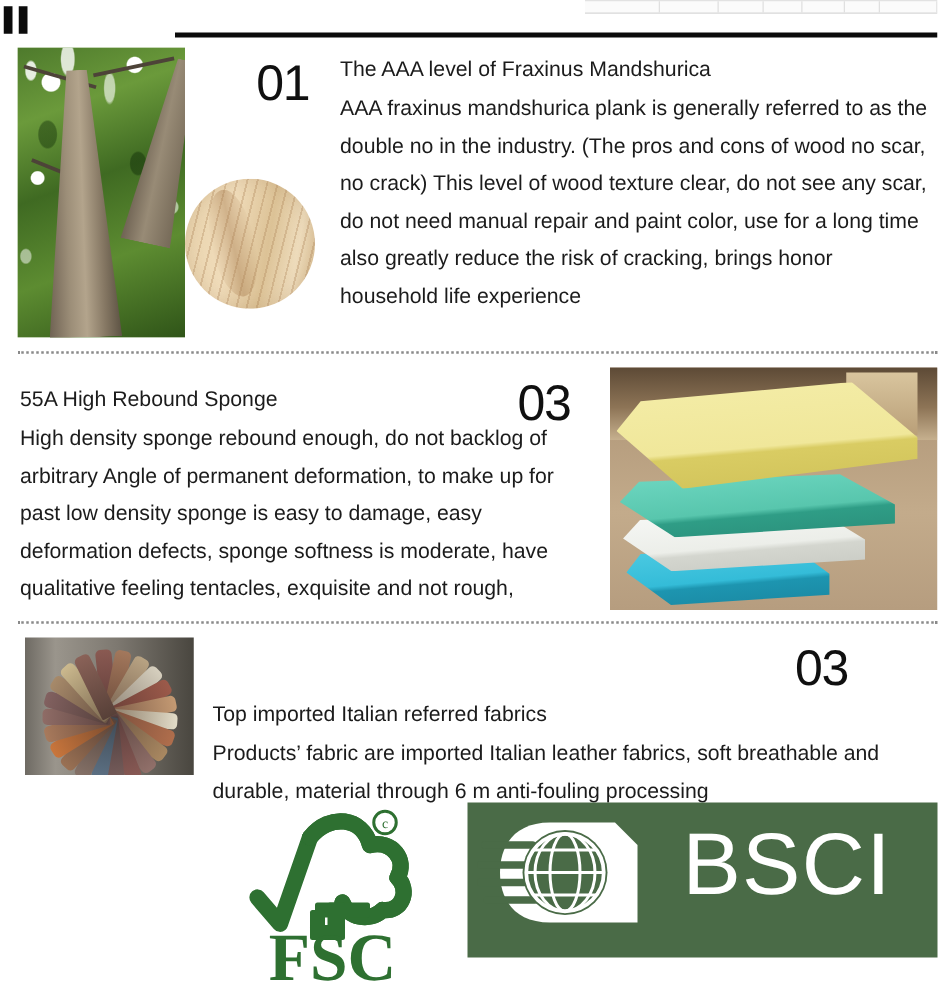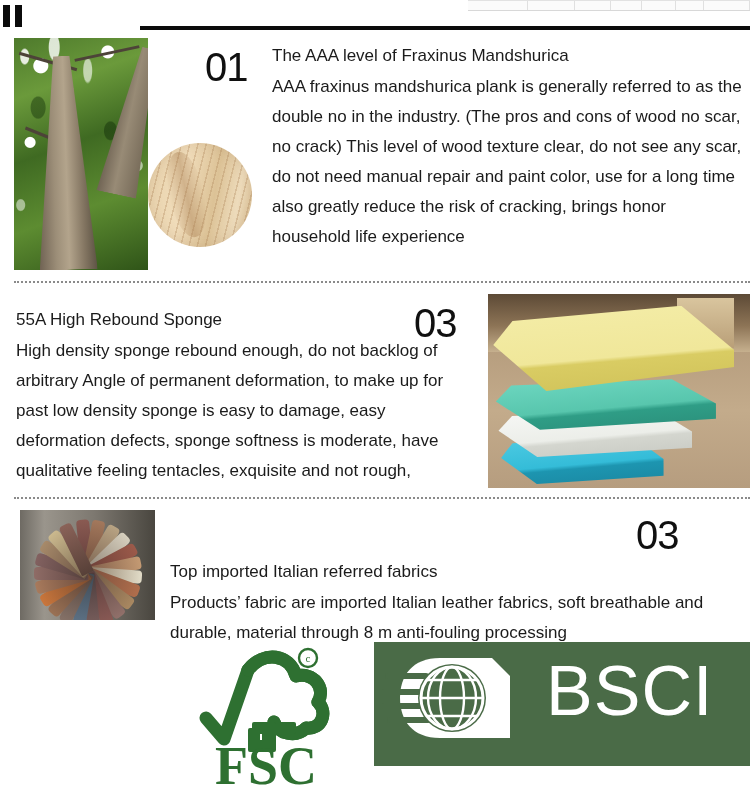--- a/index.html
+++ b/index.html
@@ -380,21 +380,21 @@
       <div class="blade" style="transform:rotate(212deg);background:linear-gradient(90deg,#6a5344,#a78a6a)"></div>
       <div class="blade" style="transform:rotate(228deg);background:linear-gradient(90deg,#7e6b52,#cbb98e)"></div>
       <div class="blade" style="transform:rotate(244deg);background:linear-gradient(90deg,#574038,#8a6258)"></div>
     </div>
   </div>
 
   <div class="num" style="left:636px; top:504px;">03</div>
 
   <div class="body-text" style="left:170px; top:557px; width:520px;">Top imported Italian referred fabrics</div>
 
-  <div class="body-text" style="left:170px; top:588px; width:566px;">Products’ fabric are imported Italian leather fabrics, soft breathable and durable, material through 8 m anti-fouling processing</div>
+  <div class="body-text" style="left:170px; top:588px; width:566px;">Products’ fabric are imported Italian leather fabrics, soft breathable and durable, material through 6 m anti-fouling processing</div>
 </div>
 
 <div class="logo-fsc">
   <svg viewBox="0 0 160 152" width="160" height="152">
     <g fill="none" stroke="#2e7031" stroke-width="13" stroke-linecap="round" stroke-linejoin="round">
       <path d="M20 78 L38 99 L62 30"></path>
       <path d="M62 30 C78 10, 104 14, 110 36 C128 32, 140 48, 132 62 C142 72, 136 90, 120 88 C110 98, 92 94, 88 82"></path>
     </g>
     <path d="M62 30 C78 10, 104 14, 110 36 C128 32, 140 48, 132 62 C142 72, 136 90, 120 88 C110 98, 92 94, 88 82" fill="none" stroke="#2e7031" stroke-width="13" stroke-linecap="round" stroke-linejoin="round"></path>
     <g fill="#2e7031">

